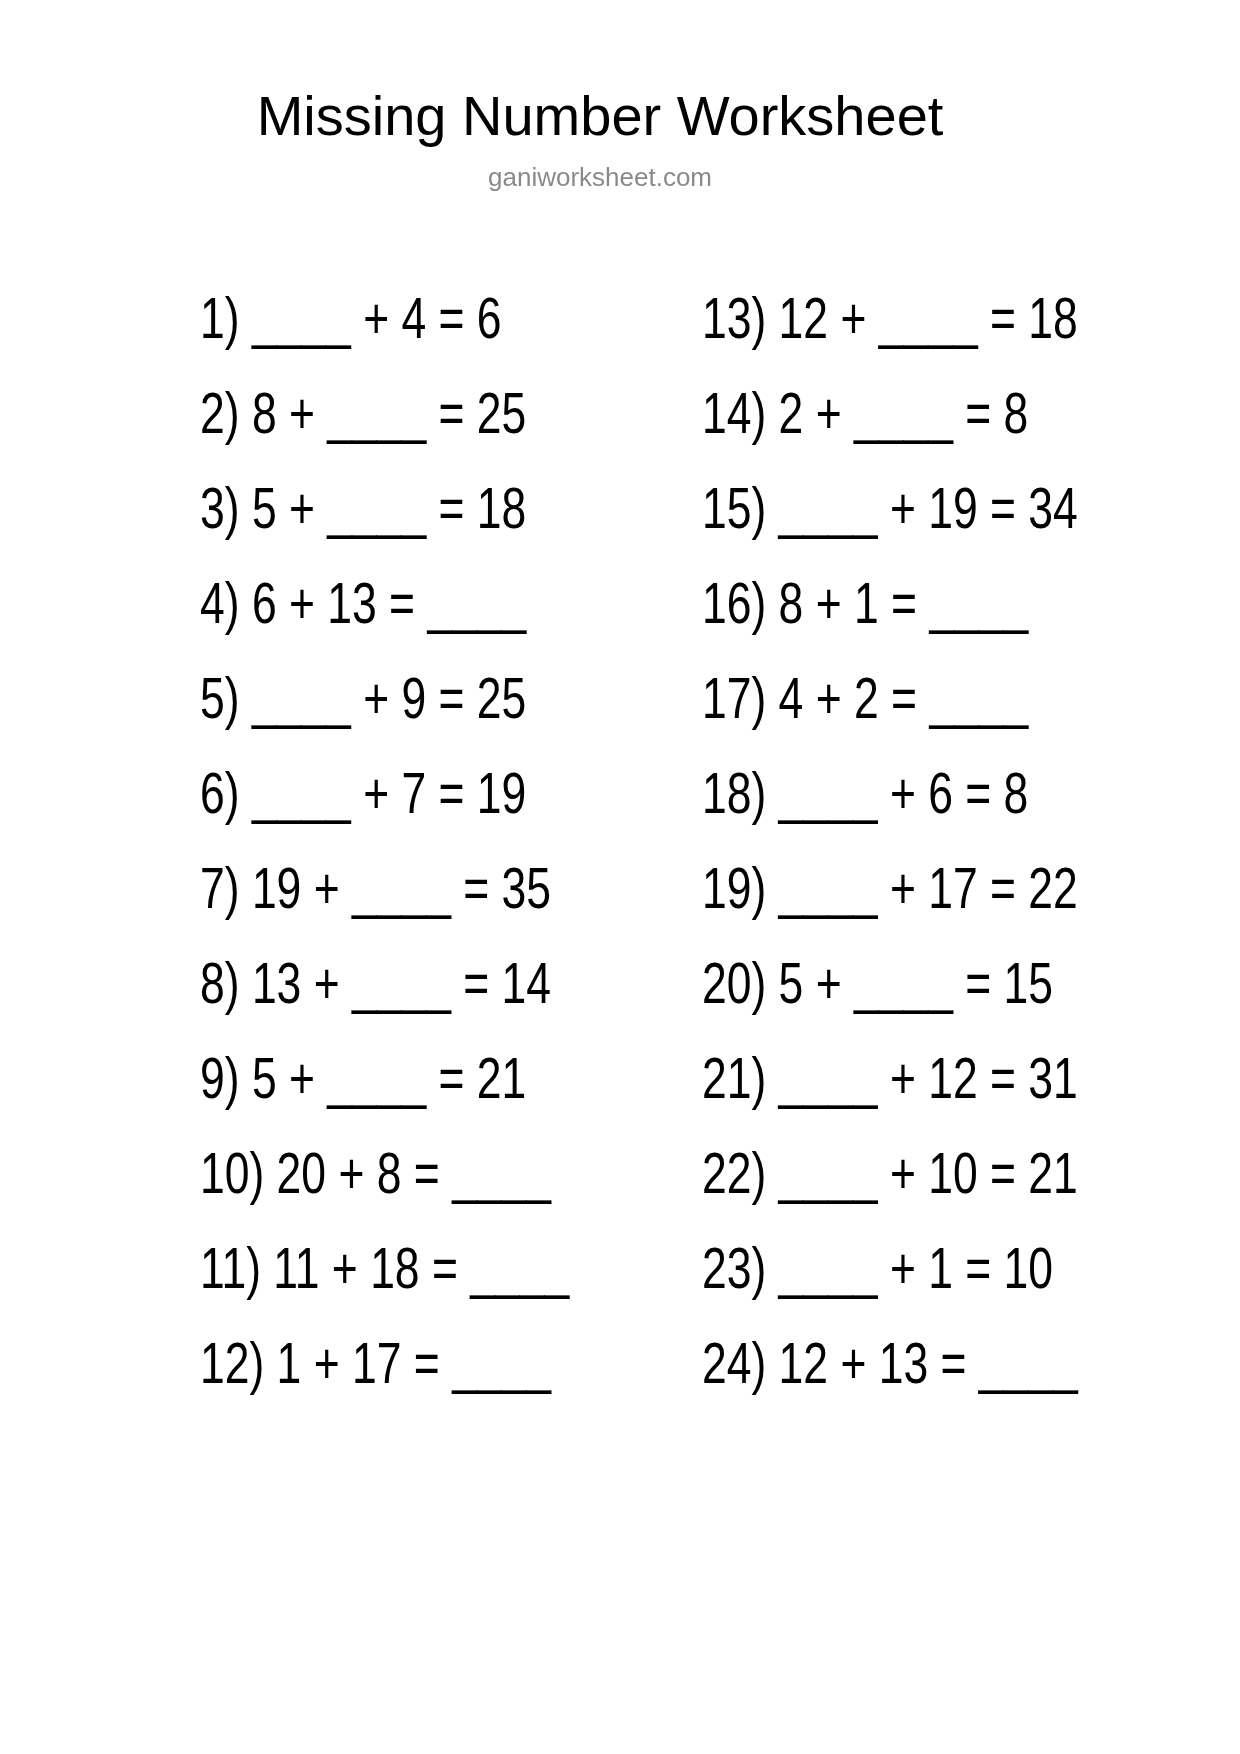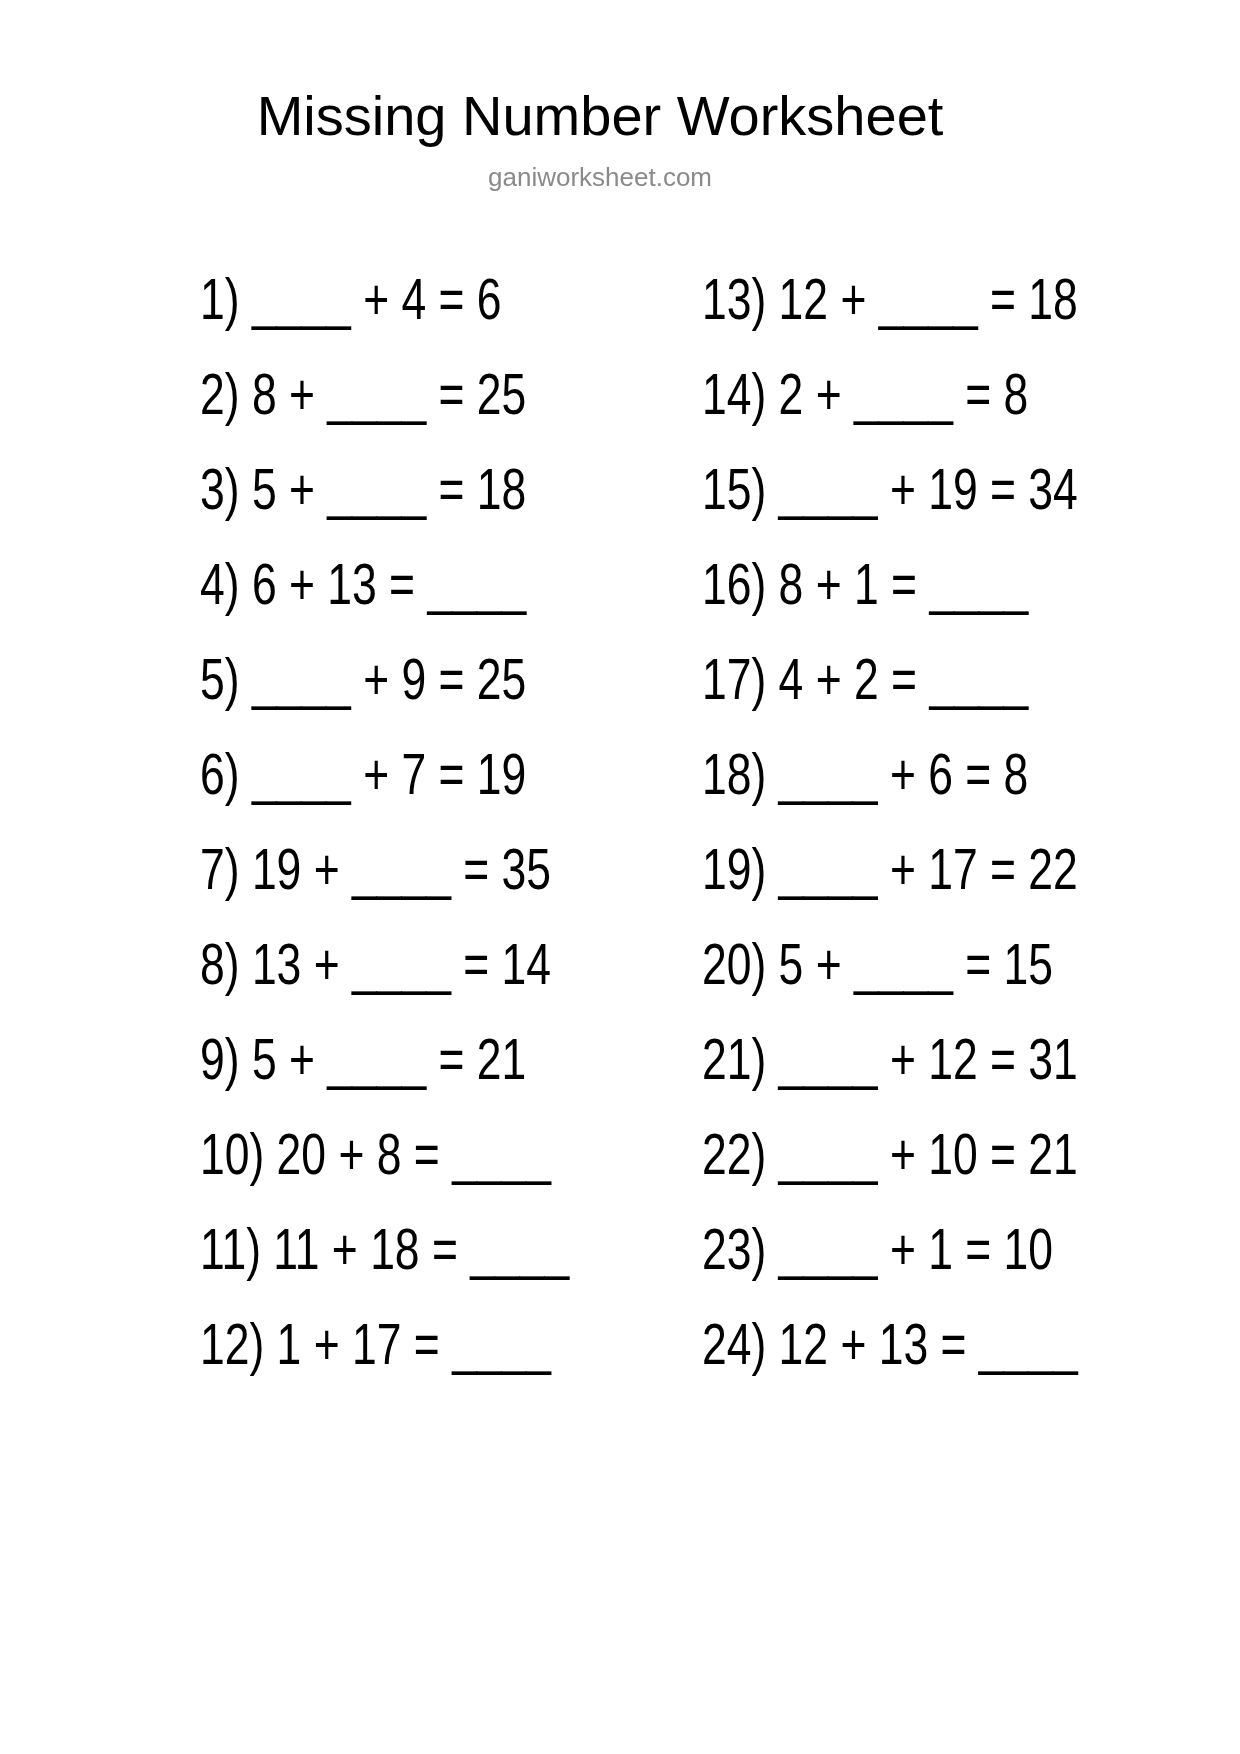--- a/index.html
+++ b/index.html
@@ -31,21 +31,21 @@
     letter-spacing: 0;
     text-align: center;
   }
   .subtitle {
     margin-top: 6px;
     font-size: 26px;
     line-height: 46px;
     color: #8a8a8a;
   }
   .problems {
-    margin-top: 71px;
+    margin-top: 90px;
     padding-left: 200px;
     display: flex;
   }
   .col {
     display: block;
   }
   .col-left { width: 502px; flex: 0 0 502px; }
   .col-right { flex: 0 0 auto; }
   .problem {
     height: 57px;

